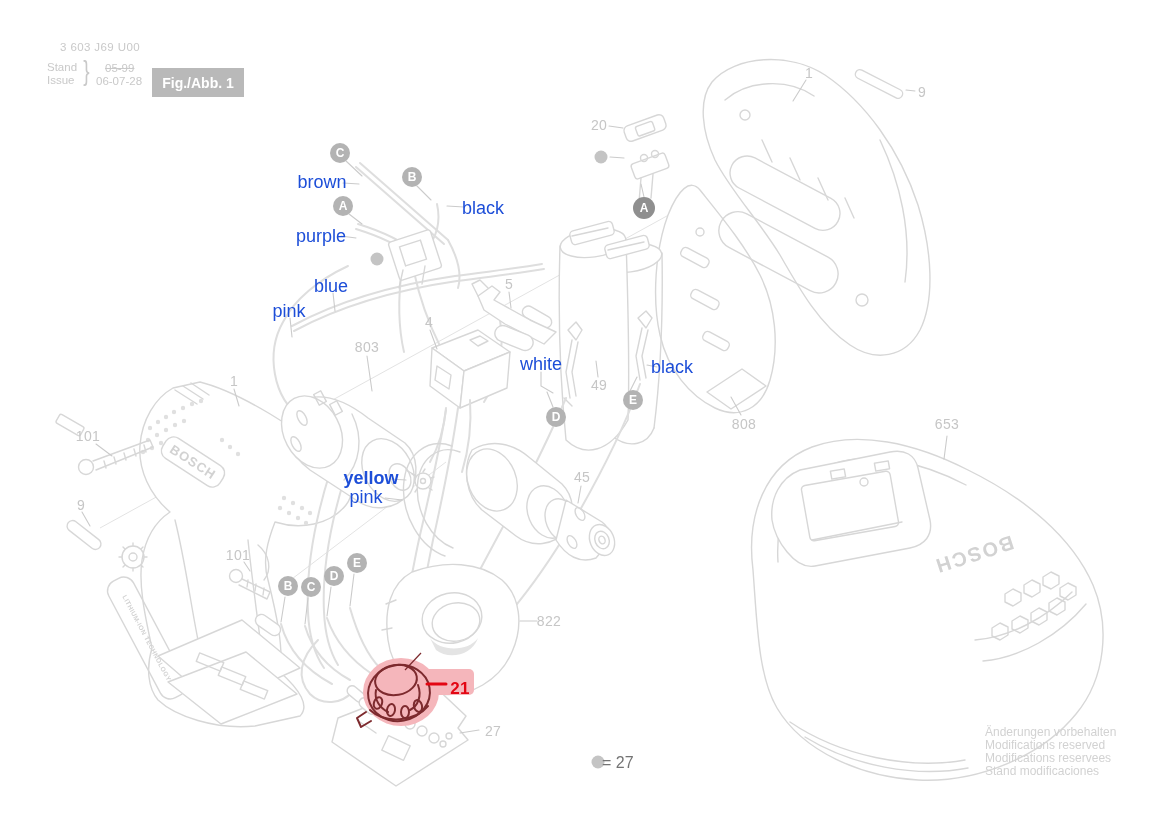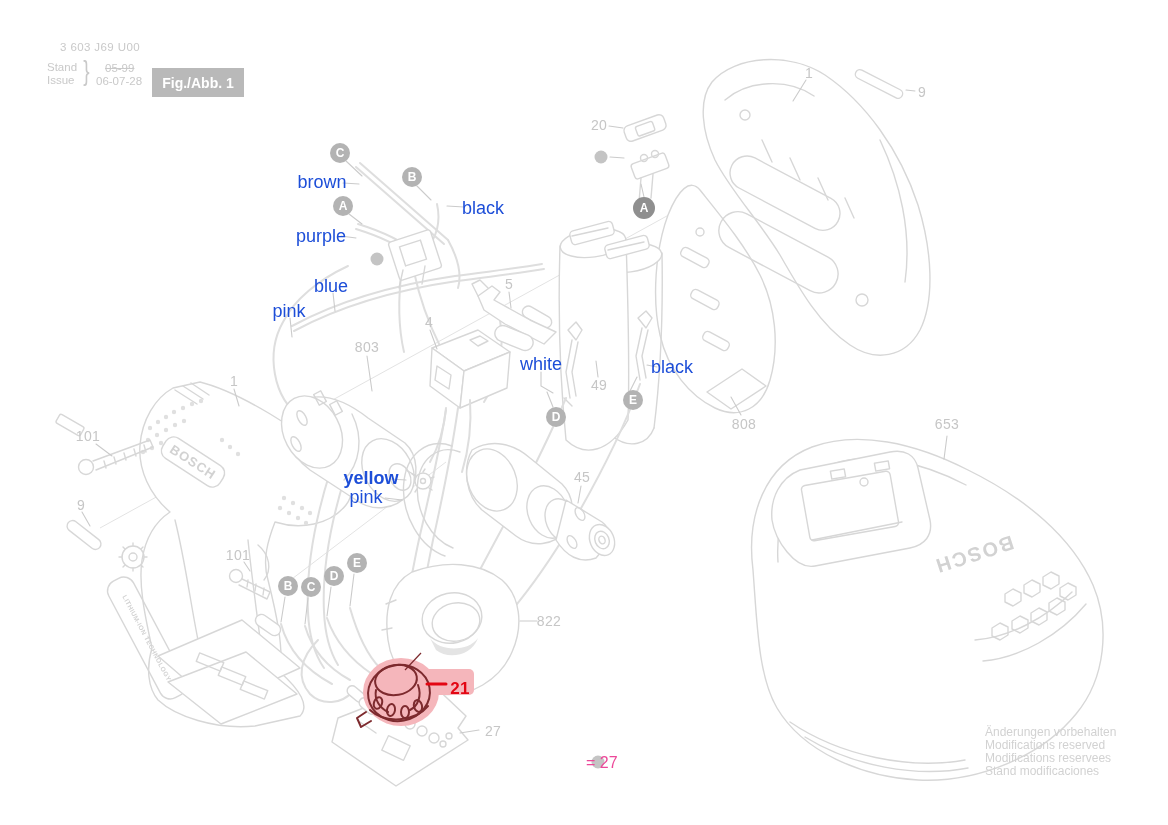--- a/index.html
+++ b/index.html
@@ -27,21 +27,21 @@
   .badge.dark{background:#8f8f8f;width:22px;height:22px;}
   .bullet{position:absolute;width:13px;height:13px;border-radius:50%;background:#c4c4c4;
           transform:translate(-50%,-50%);}
   .hdr-doc{left:47px;top:41px;font-size:11.5px;color:#c9c9c9;letter-spacing:.4px;margin-left:13px;}
   .rev{font-size:11.5px;color:#c9c9c9;}
   .brace{left:82px;top:56px;font-size:27px;color:#c9c9c9;transform:scaleX(.7);}
   .strike{text-decoration:line-through;}
   .figbadge{left:152px;top:68px;width:92px;height:29px;background:#b9b9b9;color:#ffffff;
             font-weight:bold;font-size:14px;display:flex;align-items:center;justify-content:center;}
   .footer{left:985px;top:726px;font-size:12px;line-height:13px;color:#d2d2d2;}
-  .legend-txt{left:586px;top:754px;font-size:16px;color:#ec4899;}
+  .legend-txt{left:602px;top:754px;font-size:16px;color:#737373;}
 </style>
 </head>
 <body>
 
 <div class="stage">
 
   <svg class="art" width="1168" height="825" viewBox="0 0 1168 825">
 
     <g>
       <path class="axis" d="M 100,528 L 705,195"></path>

